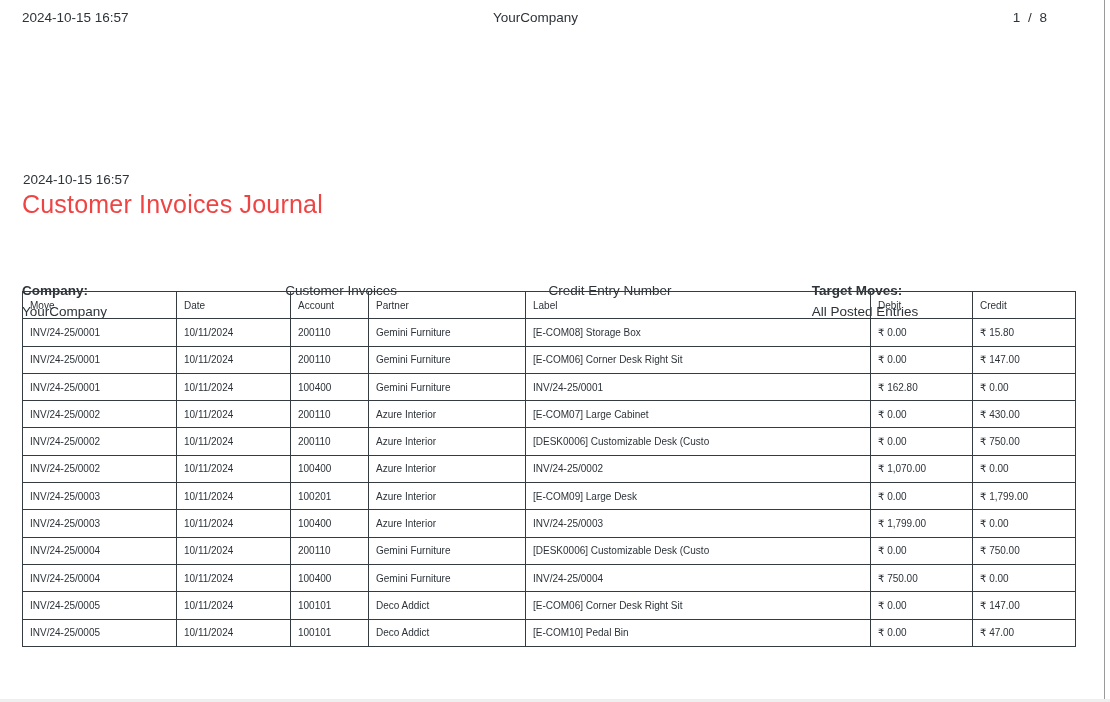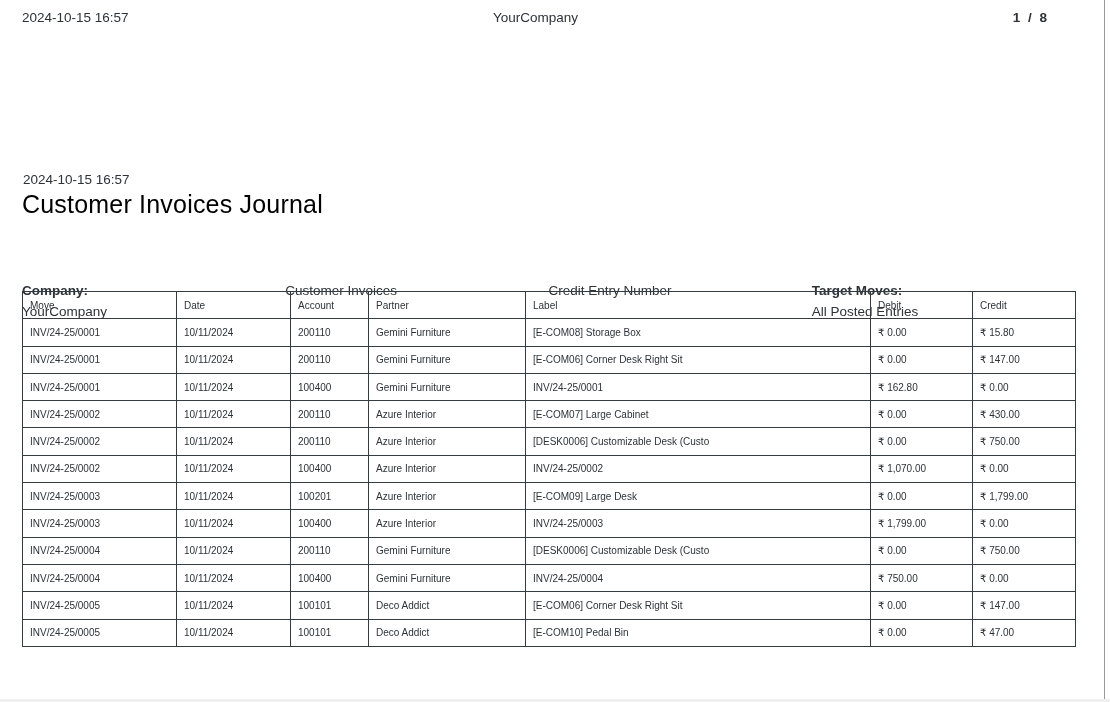--- a/index.html
+++ b/index.html
@@ -10,24 +10,24 @@
   }
   .page-edge-right{position:absolute;top:0;left:1104px;width:1px;height:702px;background:#9a9a9a;}
   .page-edge-bottom{position:absolute;top:699px;left:0;width:1110px;height:3px;background:#efefef;}
 
   .pdf-header{
     position:absolute;top:9px;left:22px;width:1053px;
     display:flex;align-items:flex-start;font-size:13.5px;line-height:17px;
   }
   .pdf-header .hl{flex:1;text-align:left;}
   .pdf-header .hc{flex:1;text-align:center;}
-  .pdf-header .hr{flex:1;text-align:right;padding-right:26px;letter-spacing:2px;font-weight:bold;}
+  .pdf-header .hr{flex:1;text-align:right;padding-right:26px;letter-spacing:2px;}
 
   .report-date{position:absolute;top:172px;left:23px;font-size:13.5px;}
-  .report-title{position:absolute;top:190px;left:22px;font-size:25px;letter-spacing:.2px;color:#000000;}
+  .report-title{position:absolute;top:190px;left:22px;font-size:25px;letter-spacing:.2px;color:#ef4444;}
 
   .meta{
     position:absolute;top:251px;left:22px;width:1053px;
     display:grid;grid-template-columns:1fr 1fr 1fr 1fr;column-gap:0;
     font-size:13.5px;line-height:21px;margin-top:29px;
   }
   .meta .label{font-weight:700;}
 
   table.journal{
     position:absolute;top:291px;left:22px;width:1053px;

